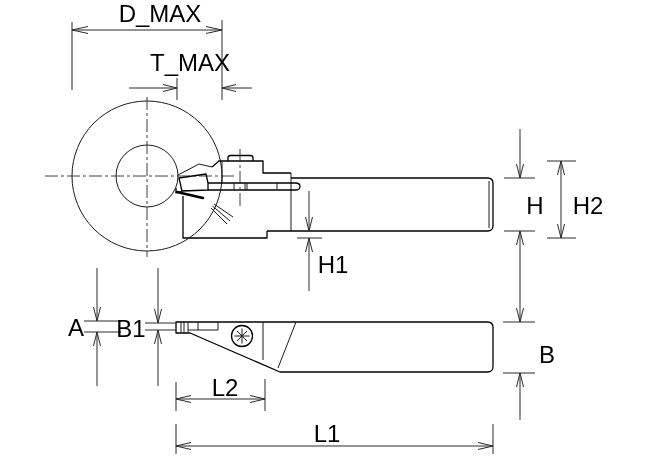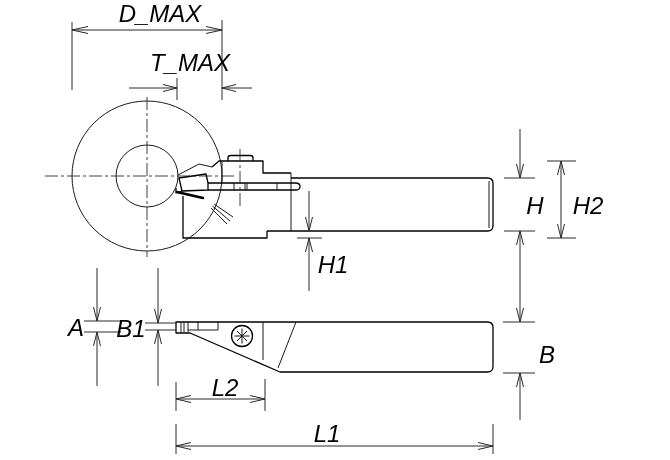--- a/index.html
+++ b/index.html
@@ -7,21 +7,20 @@
     padding: 0;
     background: #ffffff;
   }
   .canvas {
     position: relative;
     width: 670px;
     height: 460px;
     background: #ffffff;
     overflow: hidden;
     font-family: "Liberation Sans", sans-serif;
-    font-style: italic;
   }
   svg { display: block; }
   svg text {
     font-family: "Liberation Sans", sans-serif;
     font-size: 24px;
     fill: #000000;
     text-anchor: middle;
   }
   .outline  { fill: none; stroke: #000000; stroke-width: 1.3; stroke-linejoin: round; }
   .thin     { fill: none; stroke: #1a1a1a; stroke-width: 1; }

